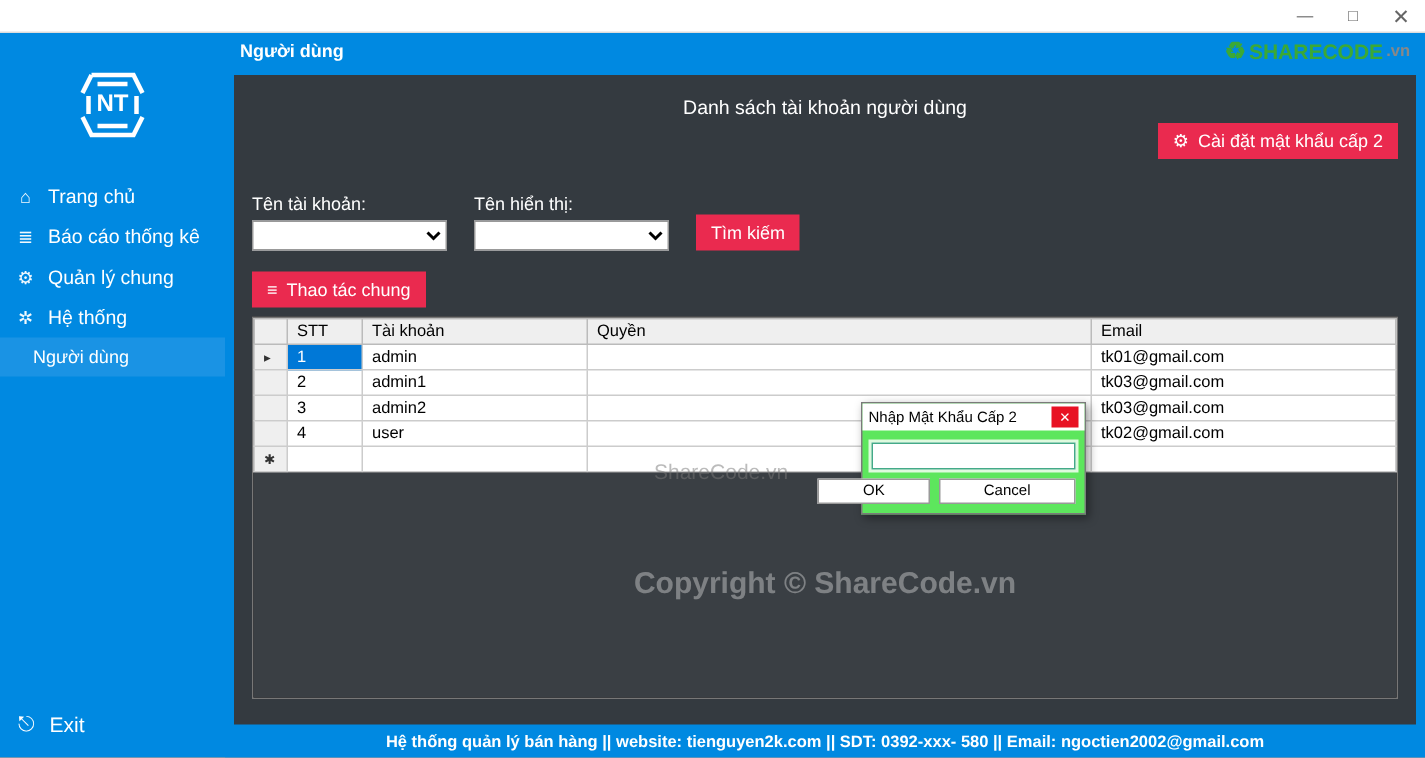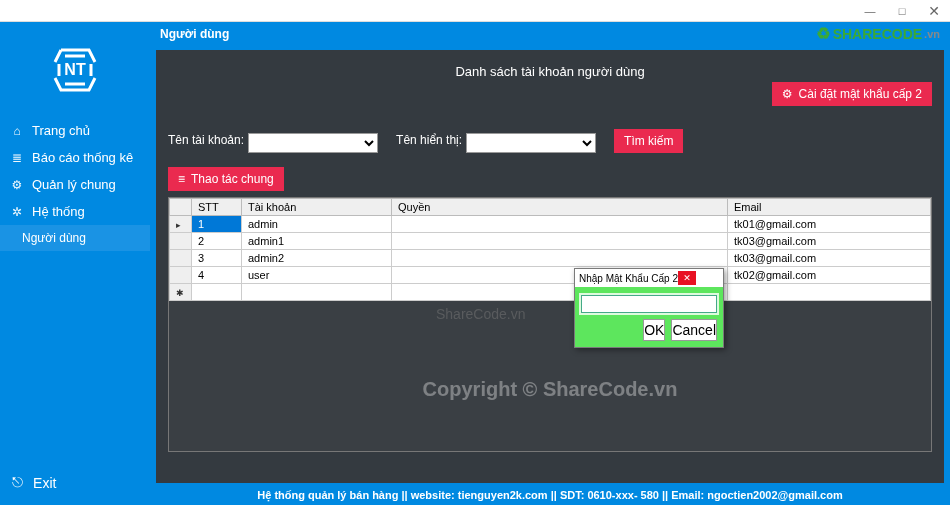--- a/index.html
+++ b/index.html
@@ -61,21 +61,21 @@
     flex:1; margin:4px 6px 2px 6px; background:#343a40; color:#fff;
     padding:10px 12px 6px; position:relative; overflow:hidden;
   }
   .main-title { text-align:center; font-size:13px; padding:4px 0 2px; }
   .btn-red {
     background:#ea2a4f; color:#fff; border:none; padding:5px 10px;
     font-size:12px; display:inline-flex; align-items:center; gap:6px; cursor:pointer;
   }
   .top-right-btn { position:absolute; right:12px; top:32px; }
   .filter-row { display:flex; gap:18px; align-items:flex-end; margin-top:48px; }
-  .filter-col { display:flex; flex-direction:row; gap:4px; font-size:12px; }
+  .filter-col { display:flex; flex-direction:column; gap:4px; font-size:12px; }
   .filter-col select {
     width:130px; height:20px; background:#fff; border:1px solid #999; font-size:12px;
   }
   .search-btn { align-self:flex-end; }
   .batch-btn { margin-top:14px; }
   
   .grid {
     margin-top:6px; border:1px solid #777; background:#000000;
   }
   .grid table { width:100%; border-collapse:collapse; background:#fff; color:#000; font-size:11px; }
@@ -101,34 +101,34 @@
     display:flex; align-items:center; justify-content:center; font-weight:600;
   }
   
   .modal {
     position:absolute; left:418px; top:218px; width:150px;
     background:#5de65d; border:1px solid #7a7a7a; box-shadow:2px 2px 6px rgba(0,0,0,.4);
     z-index:100;
   }
   .modal-title {
     background:#fff; color:#000; font-size:10px; padding:2px 4px;
-    display:flex; align-items:center;
+    display:flex; justify-content:space-between; align-items:center;
   }
   .modal-close {
     background:#e81123; color:#fff; width:18px; height:14px;
     display:flex; align-items:center; justify-content:center; font-size:9px; cursor:pointer;
   }
   .modal-body { padding:8px 6px 6px; display:flex; flex-direction:column; gap:6px; }
   .modal-body input {
     width:100%; height:18px; border:1px solid #4a8; background:#fff;
     box-shadow:0 0 0 2px rgba(255,255,255,.8);
   }
   .modal-buttons { display:flex; justify-content:flex-end; gap:6px; }
   .modal-buttons button {
-    background:#fff; border:1px solid #999; font-size:14px; padding:2px 0; cursor:pointer;
+    background:#fff; border:1px solid #999; font-size:10px; padding:2px 29px; cursor:pointer;
   }
 </style>
 </head>
 <body>
 
 <div class="titlebar">
   <div class="btn">—</div>
   <div class="btn">□</div>
   <div class="btn close">✕</div>
 </div>
@@ -273,15 +273,15 @@
         <div class="modal-body">
           <input type="password" style="">
           <div class="modal-buttons">
             <button>OK</button>
             <button>Cancel</button>
           </div>
         </div>
       </div>
 
     </div>
-    <div class="footer">Hệ thống quản lý bán hàng || website: tienguyen2k.com ||   SDT: 0610-xxx- 580 || Email: ngoctien2002@gmail.com</div>
+    <div class="footer">Hệ thống quản lý bán hàng || website: tienguyen2k.com ||   SDT: 0392-xxx- 580 || Email: ngoctien2002@gmail.com</div>
   </div>
 </div>
 
 </body></html>

